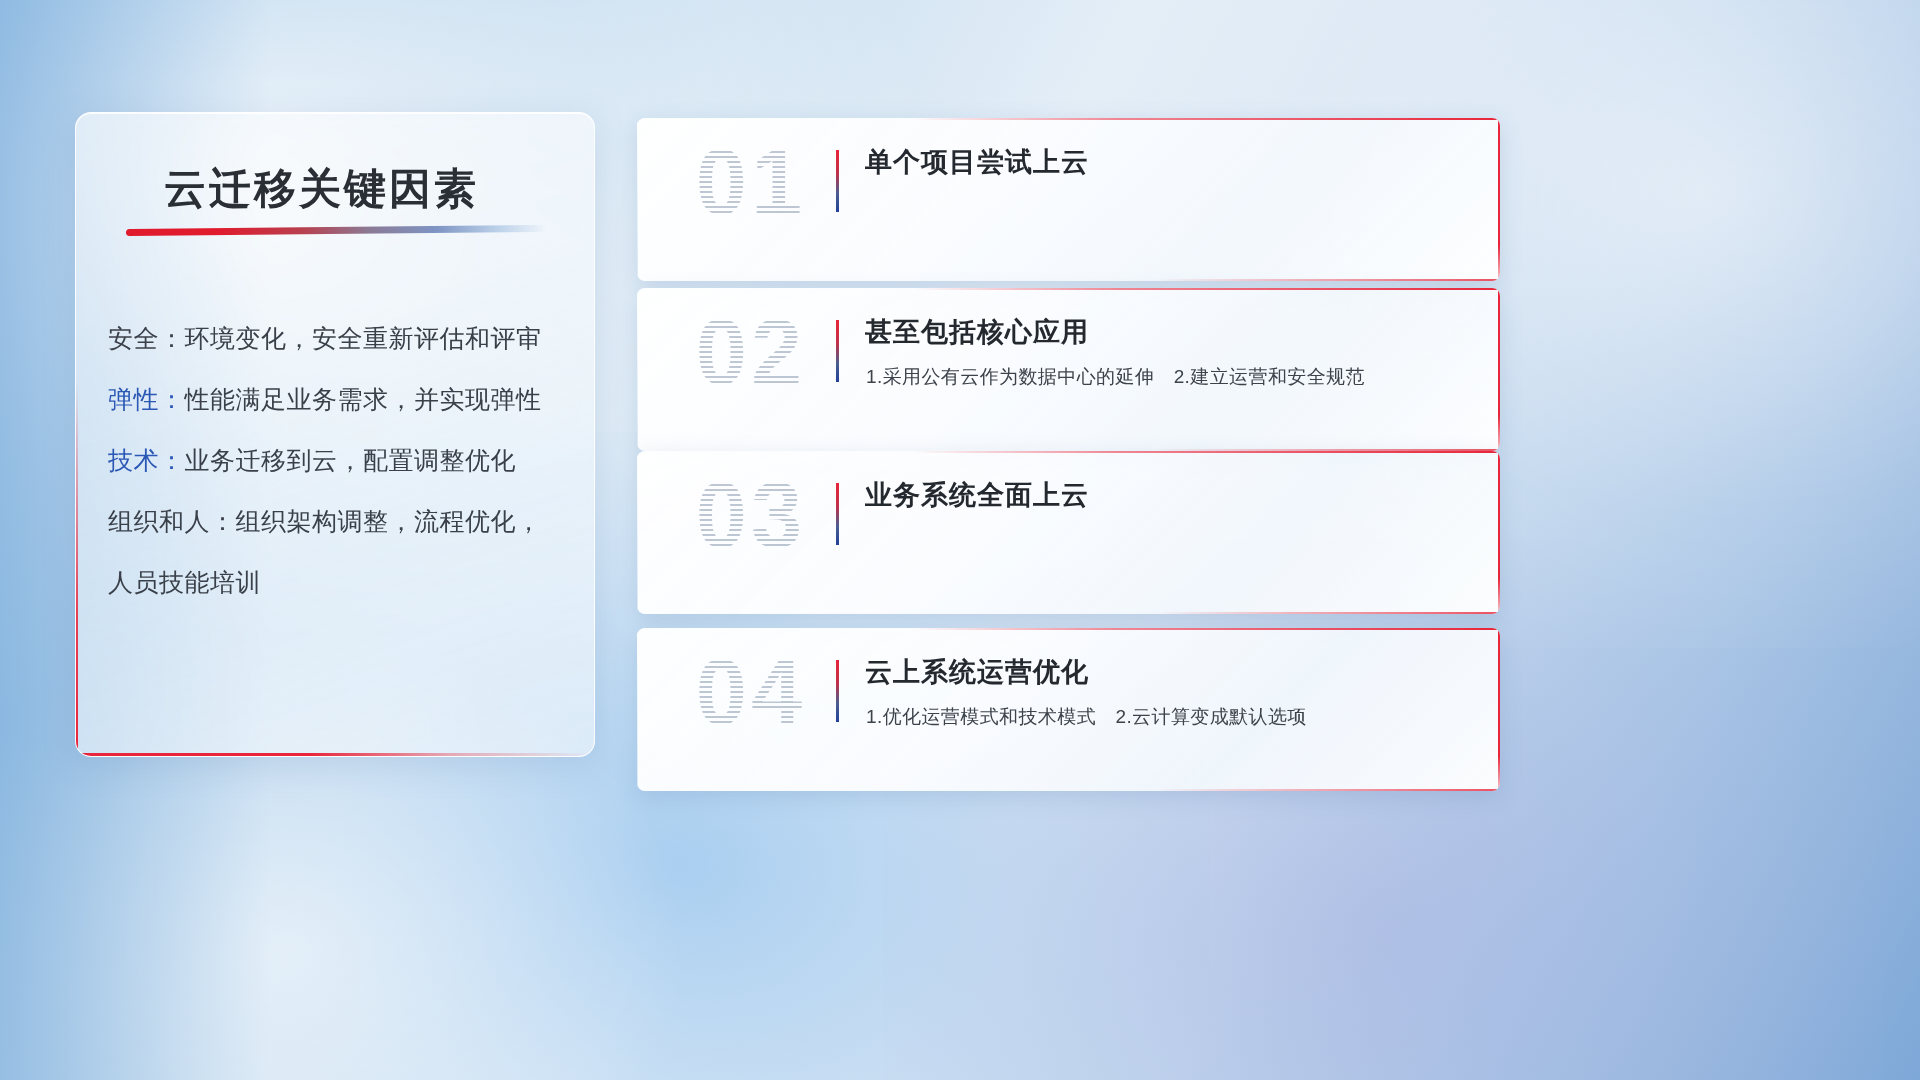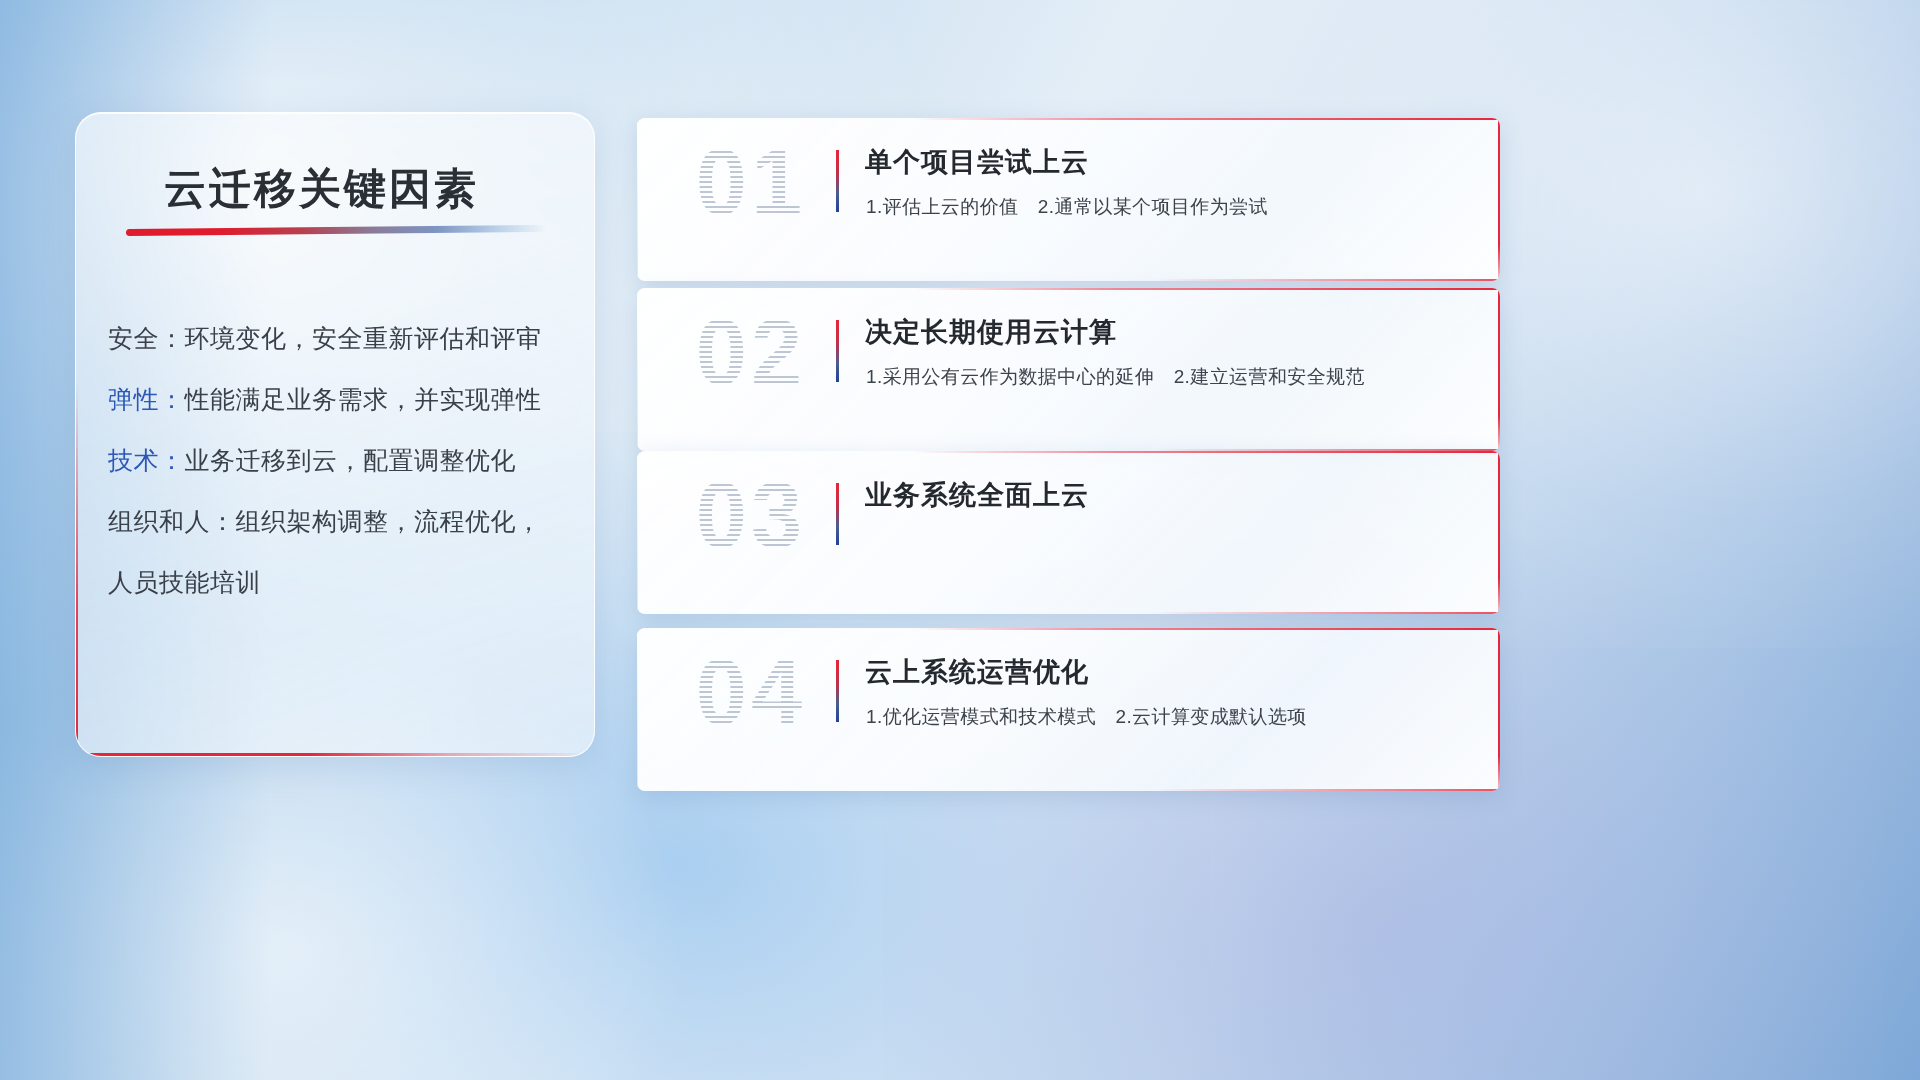--- a/index.html
+++ b/index.html
@@ -53,21 +53,21 @@
   }
 
   
   #stage { position:absolute; inset:0; }
 
   
   .left-card {
     position:absolute;
     left:75px; top:112px;
     width:520px; height:645px;
-    border-radius:26px;
+    border-radius:16px;
     background:linear-gradient(160deg,
        rgba(255,255,255,.62) 0%,
        rgba(255,255,255,.50) 35%,
        rgba(242,248,253,.58) 65%,
        rgba(255,255,255,.50) 100%);
     border:1px solid rgba(255,255,255,.9);
     box-shadow:0 8px 34px rgba(90,130,175,.18), inset 0 1px 0 rgba(255,255,255,.85);
     backdrop-filter:blur(6px);
     overflow:hidden;
   }
@@ -222,30 +222,29 @@
 
   <div id="steps-container">
       <section class="step-card" style="top: 118px;">
         <span class="edge-left"></span>
         <span class="edge-top"></span>
         <span class="edge-right"></span>
         <span class="edge-bottom"></span>
         <div class="ghost-num">01</div>
         <span class="divider"></span>
         <h2 class="step-title">单个项目尝试上云</h2>
-        <p class="step-sub">1.评估上云的价值　2.通常以某个项目作为尝试</p>
       </section>
       <section class="step-card" style="top: 288px;">
         <span class="edge-left"></span>
         <span class="edge-top"></span>
         <span class="edge-right"></span>
         <span class="edge-bottom"></span>
         <div class="ghost-num">02</div>
         <span class="divider"></span>
-        <h2 class="step-title">决定长期使用云计算</h2>
+        <h2 class="step-title">甚至包括核心应用</h2>
         <p class="step-sub">1.采用公有云作为数据中心的延伸　2.建立运营和安全规范</p>
       </section>
       <section class="step-card" style="top: 443px; margin-top: 8px;">
         <span class="edge-left"></span>
         <span class="edge-top"></span>
         <span class="edge-right"></span>
         <span class="edge-bottom"></span>
         <div class="ghost-num">03</div>
         <span class="divider"></span>
         <h2 class="step-title">业务系统全面上云</h2>

